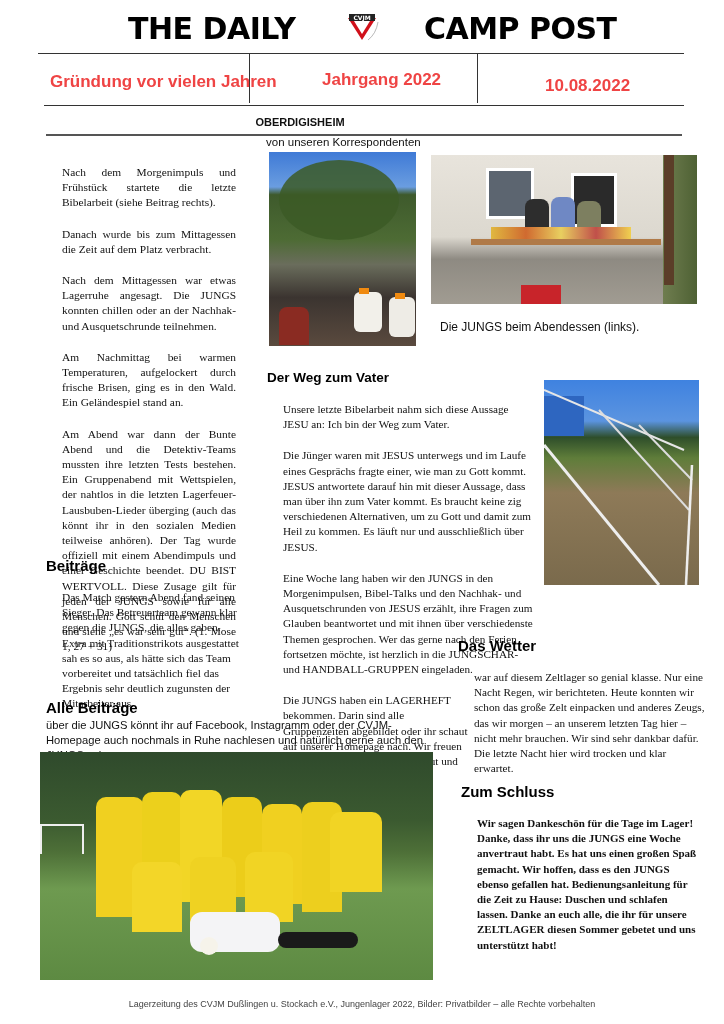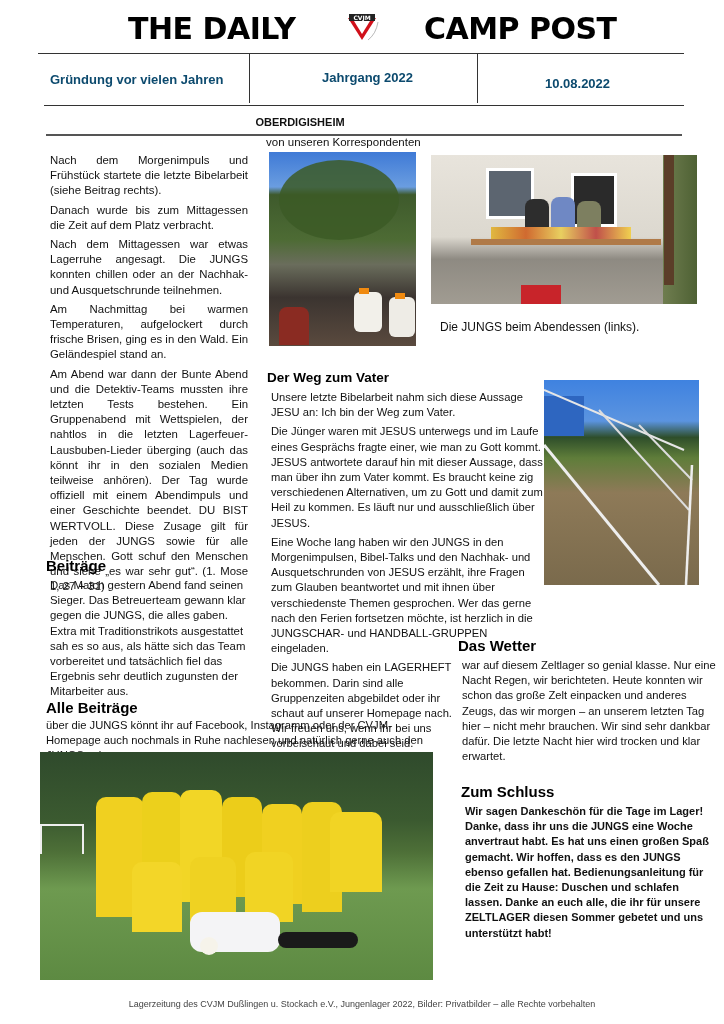--- a/index.html
+++ b/index.html
@@ -3,26 +3,26 @@
 <meta charset="utf-8">
 <style>
   html, body { margin:0; padding:0; background:#fff; }
   body { width:724px; height:1024px; position:relative; overflow:hidden;
          font-family:"Liberation Sans", sans-serif; color:#111; }
   .abs { position:absolute; }
   .masthead { top:14px; font-family:"DejaVu Sans", sans-serif; font-weight:bold; font-size:30px; letter-spacing:-0.5px; color:#000; line-height:1; }
   .logo { left:344px; top:12px; width:36px; height:34px; }
   .hr { position:absolute; height:0; border-top:1px solid #333; }
   .vr { position:absolute; width:0; border-left:1px solid #333; }
-  .meta { font-size:13px; font-weight:bold; color:#0c4a6e; }
+  .meta { font-size:17px; font-weight:bold; color:#ef4444; }
   .small { font-size:11.4px; line-height:15.2px; color:#111; }
   .just { text-align:justify; }
   h2 { margin:0; font-size:13.5px; font-weight:bold; color:#000; line-height:17px; }
   h2.big { font-size:15px; }
-  p { margin:4px; }
+  p { margin:16px;font-family:Liberation Serif, serif; }
   .photo { position:absolute; overflow:hidden; }
   .caption { font-size:12px; line-height:18px; }
   .bold { font-weight:bold; }
   .footer { font-size:9px; color:#444; }
 </style>
 </head>
 <body>
 
 <div class="abs masthead" style="left:128px;">THE DAILY</div>
 <div class="abs logo">

